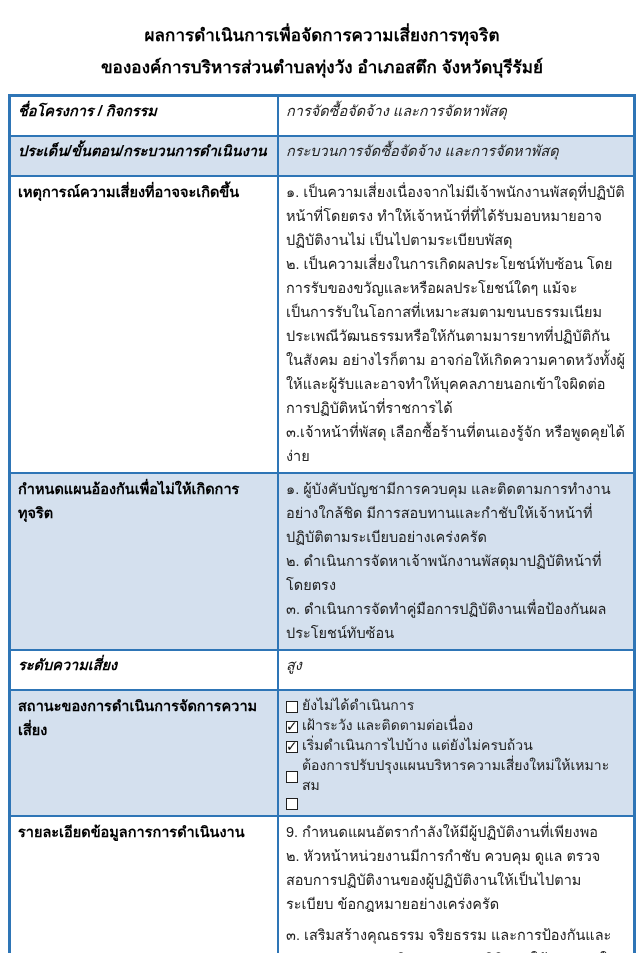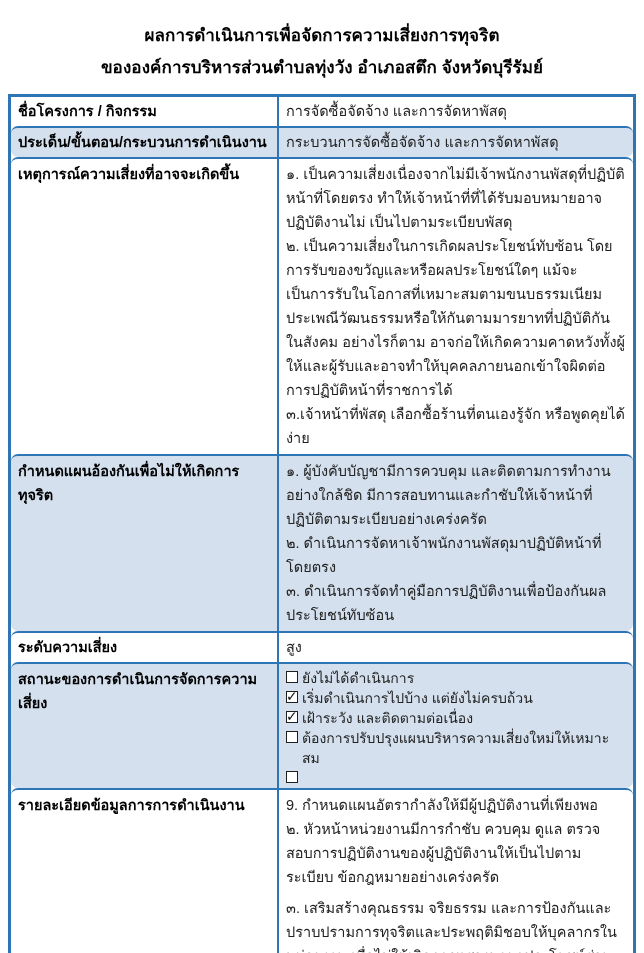--- a/index.html
+++ b/index.html
@@ -12,33 +12,33 @@
   .title-block{text-align:center;margin:6px 0 10px 0;}
   .title-line{
     font-weight:bold;font-size:17px;line-height:32px;color:#000;
     letter-spacing:.1px;
   }
   .doc-table{
     border:3px solid #2E75B6;box-sizing:border-box;width:628px;
     background:#fff;
   }
   .trow{display:flex;align-items:stretch;}
-  .trow + .trow{border-top:2px solid #2E75B6;border-radius:7px;}
+  .trow + .trow{border-top:2px solid #2E75B6;}
   .trow.stripe{background:#D4E0EE;}
   .cell{box-sizing:border-box;padding:3px 7px 4px 7px;font-size:14.5px;line-height:24px;}
   .label-cell{
     width:268px;flex:0 0 268px;border-right:2px solid #2E75B6;
     font-weight:bold;color:#000;overflow-wrap:break-word;
   }
   .value-cell{flex:1 1 auto;color:#222;overflow-wrap:break-word;}
   .value-cell p{margin:0;}
   .value-cell p.gap-top{margin-top:7px;}
-  .row-short .cell{padding-top:2px;padding-bottom:3px;}
+  .row-short .cell{padding-top:2px;padding-bottom:12px;font-style:italic;}
   .checks .value-cell{padding-top:4px;padding-bottom:5px;}
-  .checkline{display:flex;align-items:flex-start;line-height:20px;font-size:14px;}
+  .checkline{display:flex;align-items:center;line-height:20px;font-size:14px;}
   .cb{
     width:12px;height:12px;flex:0 0 12px;border:1.6px solid #1f1f1f;
     display:inline-block;margin:3px 4px 0 0;position:relative;background:#fff;
     box-sizing:border-box;
   }
   .cb.checked::after{
     content:"\2713";position:absolute;left:-1px;top:-6px;
     font-size:14px;font-weight:bold;color:#111;
   }
 </style>
@@ -89,25 +89,25 @@
 
     <div class="trow stripe checks">
       <div class="cell label-cell">สถานะของการดำเนินการจัดการความเสี่ยง</div>
       <div class="cell value-cell">
         <div class="checkline">
           <span class="cb"></span>
           <span>ยังไม่ได้ดำเนินการ</span>
         </div>
         <div class="checkline">
           <span class="cb checked"></span>
-          <span>เริ่มดำเนินการไปบ้าง แต่ยังไม่ครบถ้วน</span>
+          <span>เฝ้าระวัง และติดตามต่อเนื่อง</span>
         </div>
         <div class="checkline">
           <span class="cb checked"></span>
-          <span>เฝ้าระวัง และติดตามต่อเนื่อง</span>
+          <span>เริ่มดำเนินการไปบ้าง แต่ยังไม่ครบถ้วน</span>
         </div>
         <div class="checkline">
           <span class="cb"></span>
           <span>ต้องการปรับปรุงแผนบริหารความเสี่ยงใหม่ให้เหมาะสม</span>
         </div>
         <div class="checkline">
           <span class="cb"></span>
         </div>
       </div>
     </div>

